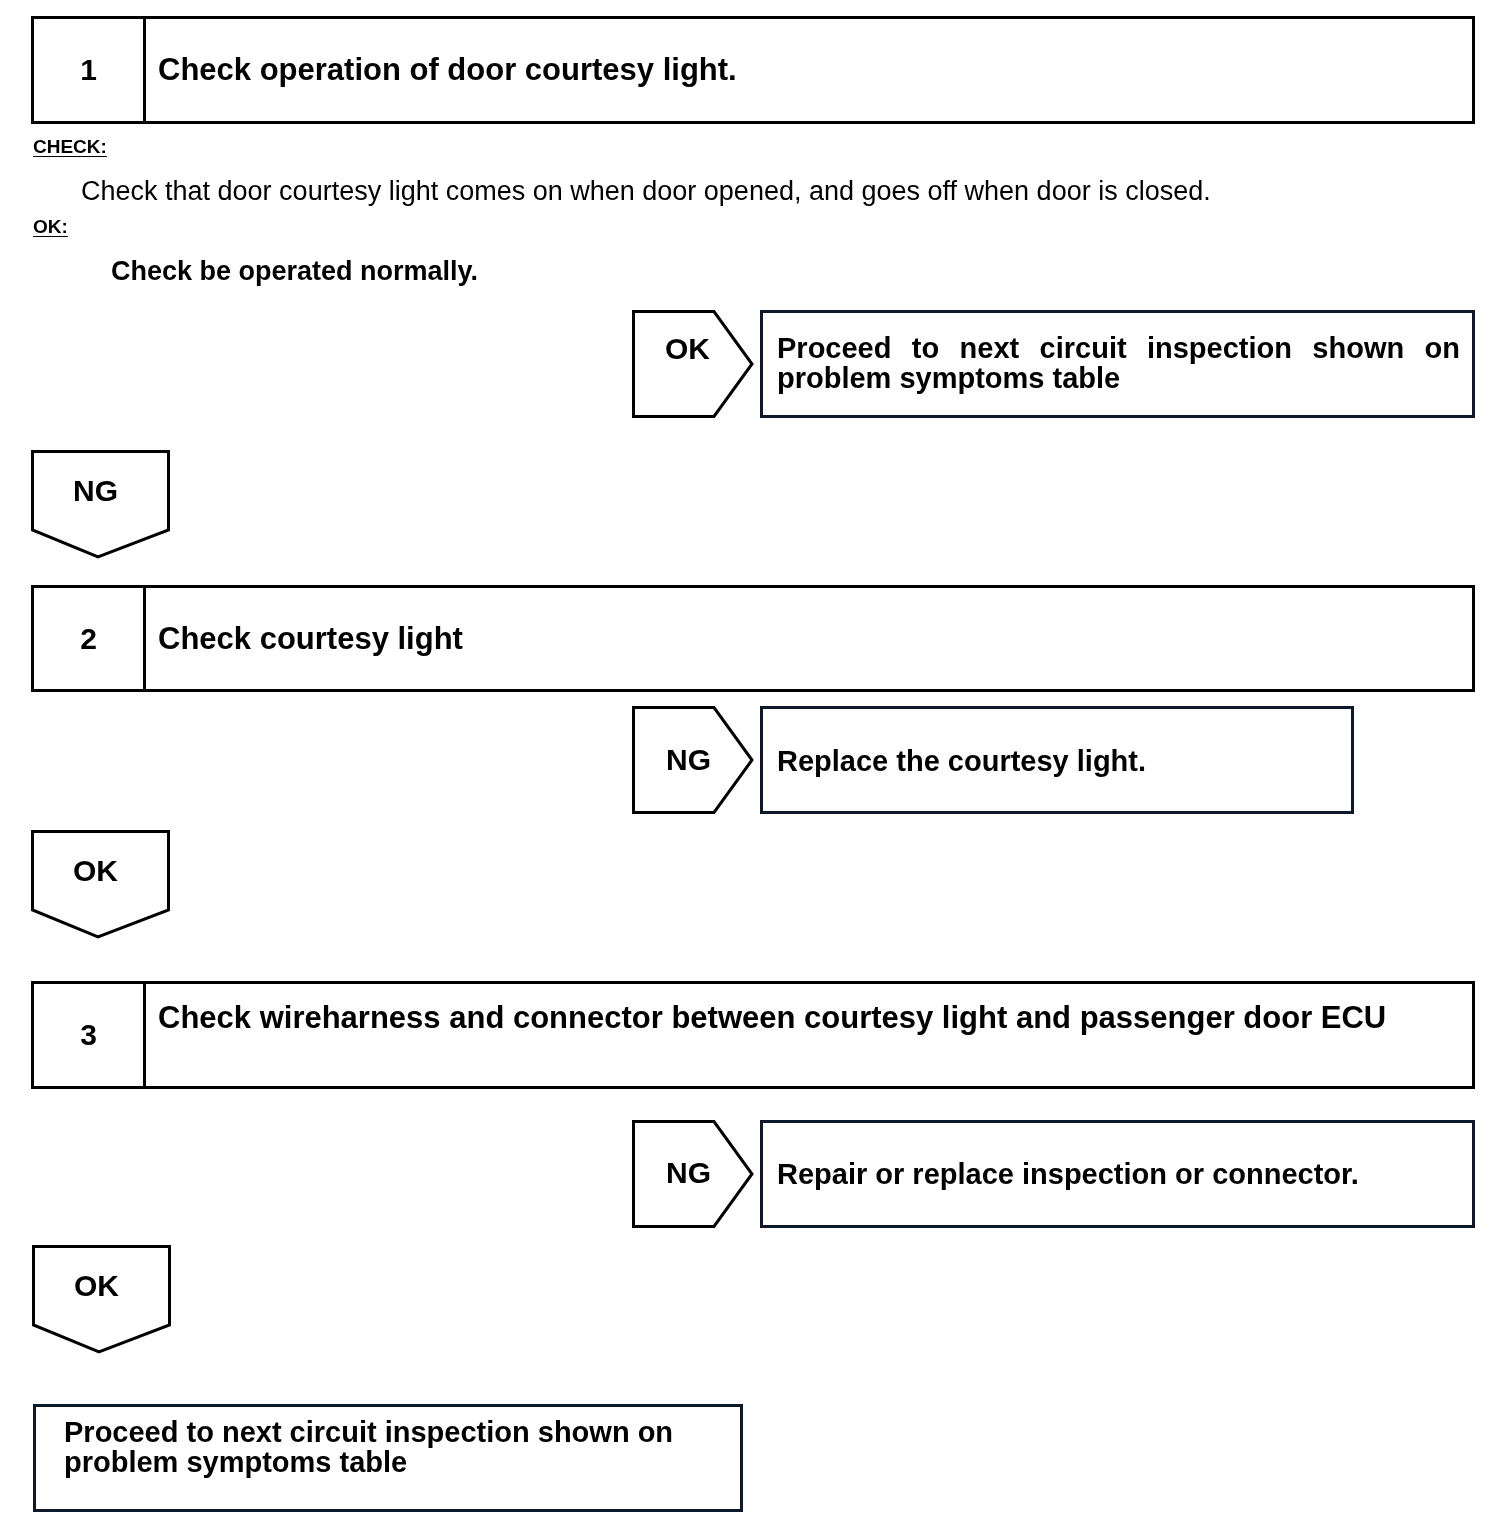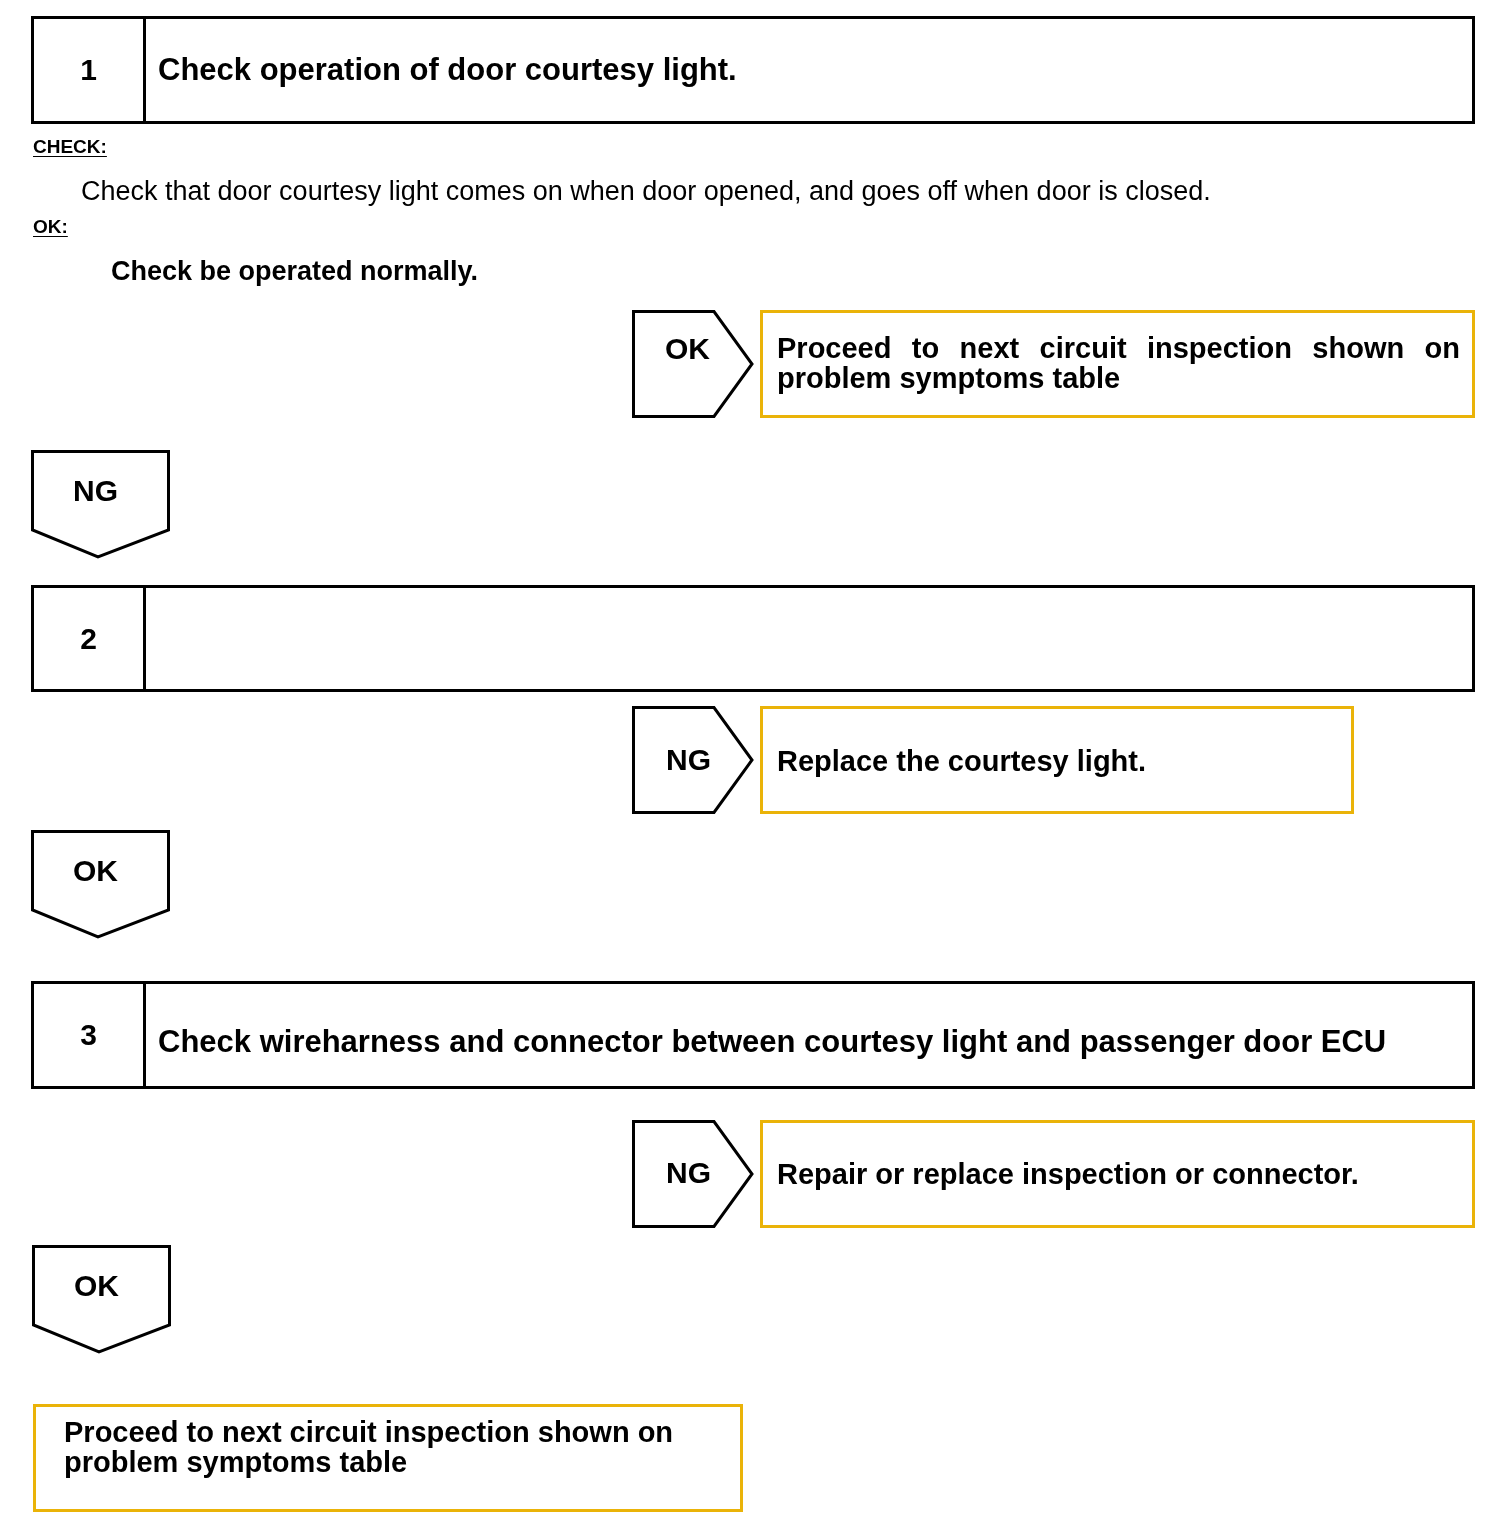--- a/index.html
+++ b/index.html
@@ -69,21 +69,21 @@
       font-weight: bold;
       font-size: 30px;
     }
     .arrow-down {
       position: absolute;
       width: 140px;
       height: 110px;
     }
     .result-box {
       position: absolute;
-      border: 3px solid #eab308;
+      border: 3px solid #0f172a;
       box-sizing: border-box;
       background: #fff;
       font-weight: bold;
       font-size: 29px;
       line-height: 30px;
       padding: 20px 12px 0 14px;
     }
     .justify {
       text-align: justify;
       text-align-last: left;
@@ -112,20 +112,21 @@
 
 <div class="arrow-down" style="left:31px; top:450px;">
   <svg width="140" height="110">
     <polygon points="1.5,1.5 137.5,1.5 137.5,80 67,107 1.5,80" fill="#fff" stroke="#000" stroke-width="3"></polygon>
   </svg>
   <div class="arrow-label" style="left:42px; top:24px;">NG</div>
 </div>
 
 <div class="step-box" style="left:31px; top:585px; width:1444px; height:107px;">
   <div class="step-num">2</div>
+  <div class="step-title">Check courtesy light</div>
 </div>
 
 <div class="arrow-right" style="left:632px; top:706px;">
   <svg width="122" height="108">
     <polygon points="1.5,1.5 82,1.5 120,54 82,106.5 1.5,106.5" fill="#fff" stroke="#000" stroke-width="3"></polygon>
   </svg>
   <div class="arrow-label" style="left:34px; top:37px;">NG</div>
 </div>
 <div class="result-box" style="left:760px; top:706px; width:594px; height:108px; padding-top:37px;">
   <span>Replace the courtesy light.</span>
@@ -133,21 +134,21 @@
 
 <div class="arrow-down" style="left:31px; top:830px;">
   <svg width="140" height="110">
     <polygon points="1.5,1.5 137.5,1.5 137.5,80 67,107 1.5,80" fill="#fff" stroke="#000" stroke-width="3"></polygon>
   </svg>
   <div class="arrow-label" style="left:42px; top:24px;">OK</div>
 </div>
 
 <div class="step-box" style="left:31px; top:981px; width:1444px; height:108px;">
   <div class="step-num">3</div>
-  <div class="step-title top" style="padding-right:40px;margin-top:24px;">Check wireharness and connector between courtesy light and passenger door ECU</div>
+  <div class="step-title top" style="padding-right:40px;">Check wireharness and connector between courtesy light and passenger door ECU</div>
 </div>
 
 <div class="arrow-right" style="left:632px; top:1120px;">
   <svg width="122" height="108">
     <polygon points="1.5,1.5 82,1.5 120,54 82,106.5 1.5,106.5" fill="#fff" stroke="#000" stroke-width="3"></polygon>
   </svg>
   <div class="arrow-label" style="left:34px; top:36px;">NG</div>
 </div>
 <div class="result-box" style="left:760px; top:1120px; width:715px; height:108px; padding-top:36px;">
   <span>Repair or replace inspection or connector.</span>

